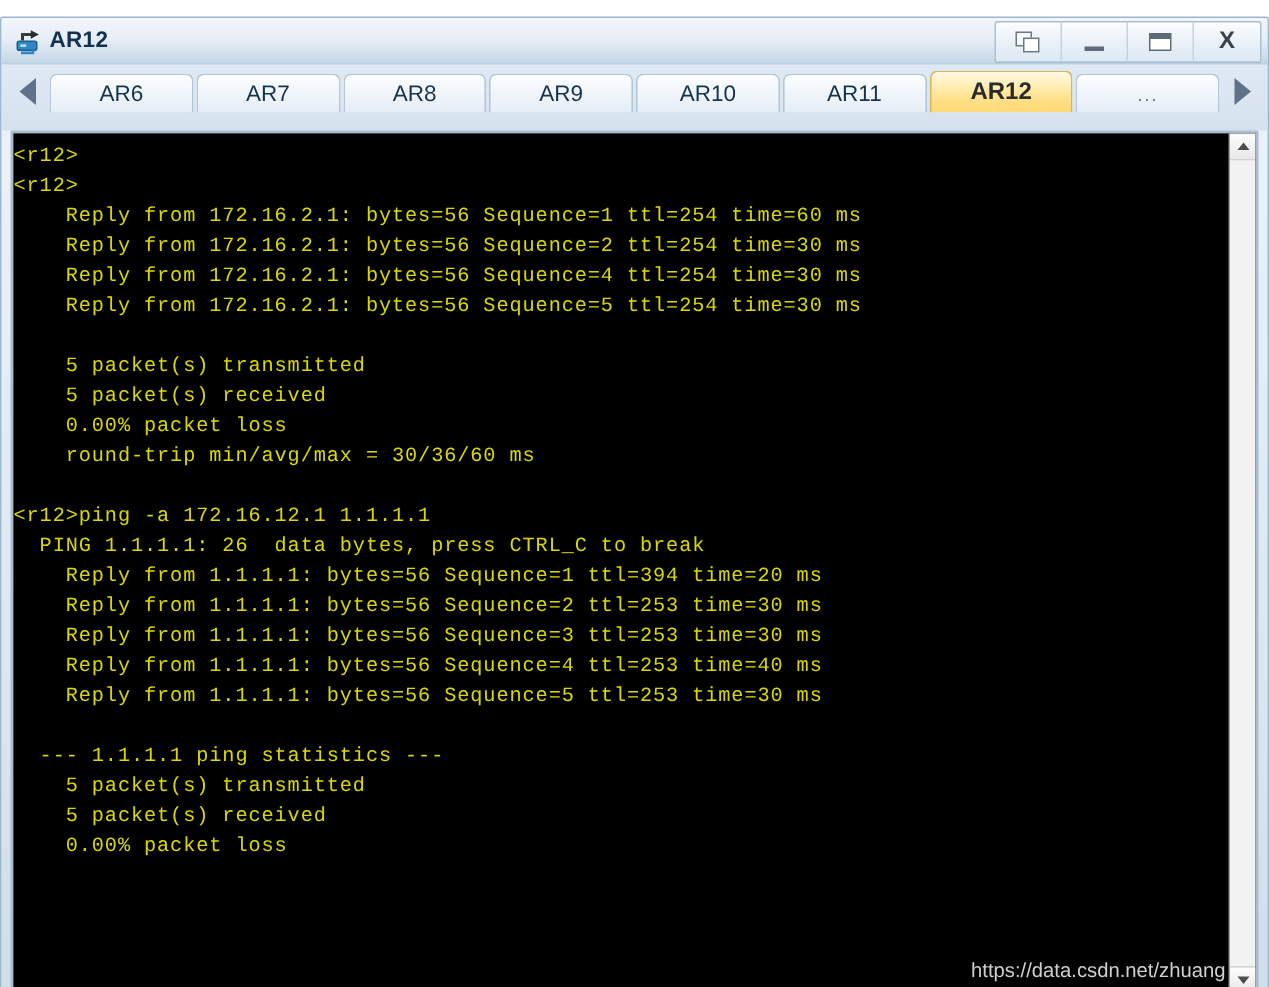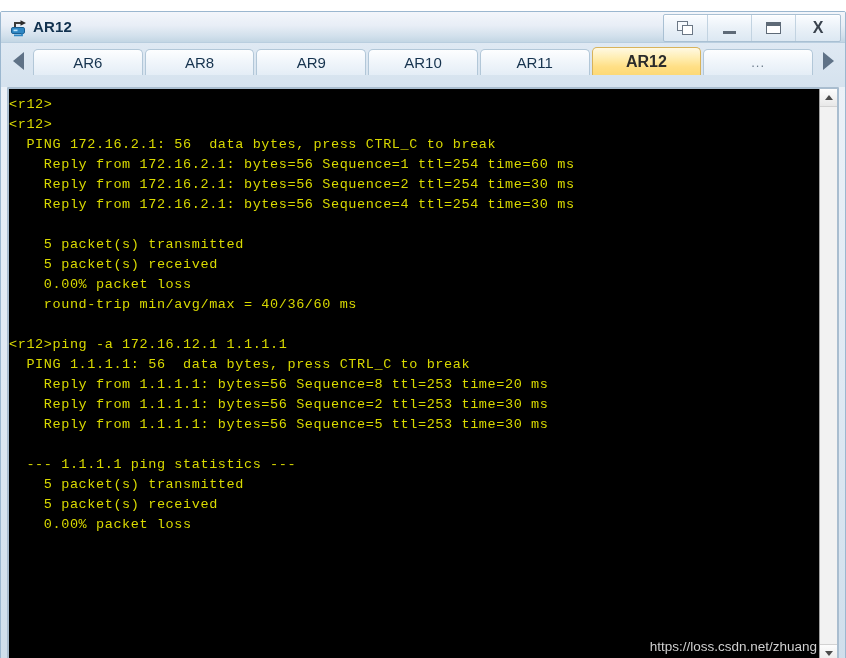--- a/index.html
+++ b/index.html
@@ -298,20 +298,23 @@
 
   <div class="tabbar">
     <div class="scrollarrow">
       <span class="arrow-left"></span>
     </div>
     <div class="tabs">
         <div class="tab">
           <span>AR6</span>
         </div>
         <div class="tab">
+          <span>AR7</span>
+        </div>
+        <div class="tab">
           <span>AR8</span>
         </div>
         <div class="tab">
           <span>AR9</span>
         </div>
         <div class="tab">
           <span>AR10</span>
         </div>
         <div class="tab">
           <span>AR11</span>
@@ -325,48 +328,50 @@
       </div>
     <div class="scrollarrow">
       <span class="arrow-right"></span>
     </div>
   </div>
 
   <div class="terminal-wrap">
     <div class="terminal">
         <div class="tline">&lt;r12&gt;</div>
         <div class="tline">&lt;r12&gt;</div>
-        <div class="tline">  PING 172.16.2.1: 56  data bytes, press CTRL_C to break</div>
         <div class="tline">    Reply from 172.16.2.1: bytes=56 Sequence=1 ttl=254 time=60 ms</div>
         <div class="tline">    Reply from 172.16.2.1: bytes=56 Sequence=2 ttl=254 time=30 ms</div>
         <div class="tline">    Reply from 172.16.2.1: bytes=56 Sequence=4 ttl=254 time=30 ms</div>
+        <div class="tline">    Reply from 172.16.2.1: bytes=56 Sequence=5 ttl=254 time=30 ms</div>
         <div class="tline"></div>
         <div class="tline">    5 packet(s) transmitted</div>
         <div class="tline">    5 packet(s) received</div>
         <div class="tline">    0.00% packet loss</div>
-        <div class="tline">    round-trip min/avg/max = 40/36/60 ms</div>
+        <div class="tline">    round-trip min/avg/max = 30/36/60 ms</div>
         <div class="tline"></div>
         <div class="tline">&lt;r12&gt;ping -a 172.16.12.1 1.1.1.1</div>
-        <div class="tline">  PING 1.1.1.1: 56  data bytes, press CTRL_C to break</div>
-        <div class="tline">    Reply from 1.1.1.1: bytes=56 Sequence=8 ttl=253 time=20 ms</div>
+        <div class="tline">  PING 1.1.1.1: 26  data bytes, press CTRL_C to break</div>
+        <div class="tline">    Reply from 1.1.1.1: bytes=56 Sequence=1 ttl=394 time=20 ms</div>
         <div class="tline">    Reply from 1.1.1.1: bytes=56 Sequence=2 ttl=253 time=30 ms</div>
+        <div class="tline">    Reply from 1.1.1.1: bytes=56 Sequence=3 ttl=253 time=30 ms</div>
+        <div class="tline">    Reply from 1.1.1.1: bytes=56 Sequence=4 ttl=253 time=40 ms</div>
         <div class="tline">    Reply from 1.1.1.1: bytes=56 Sequence=5 ttl=253 time=30 ms</div>
         <div class="tline"></div>
         <div class="tline">  --- 1.1.1.1 ping statistics ---</div>
         <div class="tline">    5 packet(s) transmitted</div>
         <div class="tline">    5 packet(s) received</div>
         <div class="tline">    0.00% packet loss</div>
       </div>
 
     <div class="vscroll">
       <div class="vs-btn">
         <span class="vs-up"></span>
       </div>
       <div class="vs-track"></div>
       <div class="vs-btn bottom">
         <span class="vs-down"></span>
       </div>
     </div>
 
-    <div class="watermark">https://loss.csdn.net/zhuang</div>
+    <div class="watermark">https://data.csdn.net/zhuang</div>
   </div>
 
 </div>
 
 </body></html>

